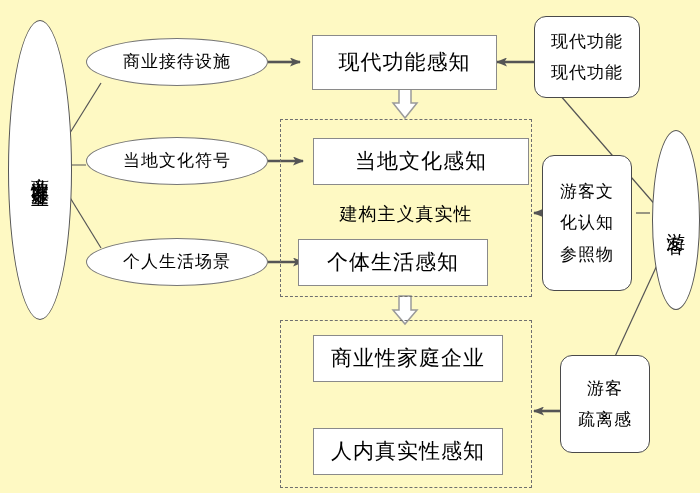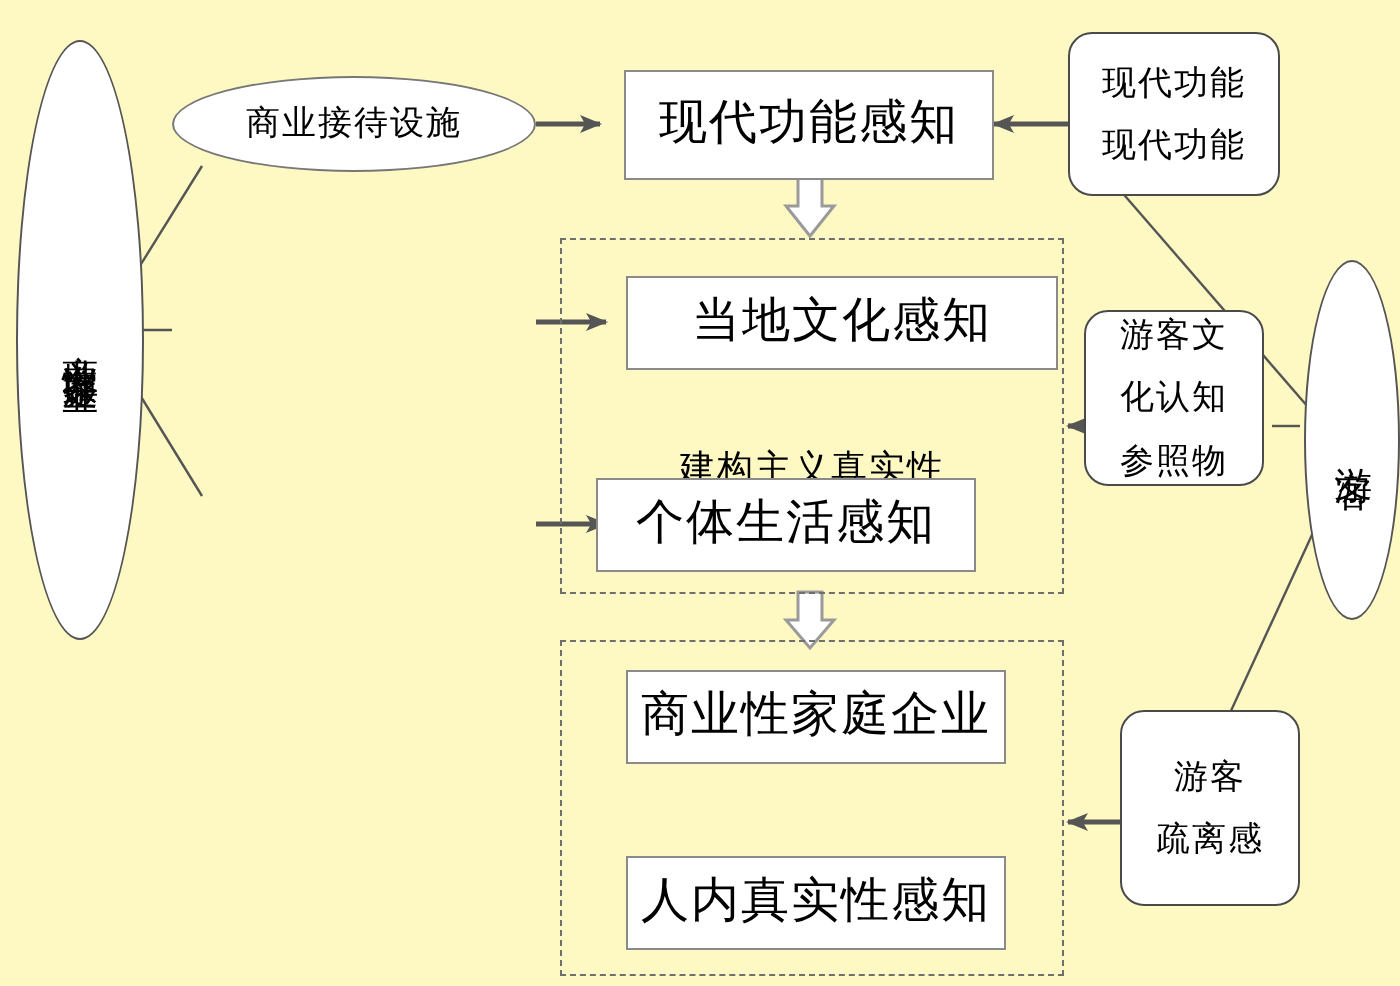--- a/index.html
+++ b/index.html
@@ -50,21 +50,21 @@
     border: 1.3px solid #777;
     border-radius: 50%;
     background: #fff;
     font-size: 17px;
     letter-spacing: 1px;
   }
   
   .rect {
     border: 1.4px solid #8a8a8a;
     background: #fff;
-    font-size: 24px;
+    font-size: 21px;
     letter-spacing: 1px;
     justify-content: center;
   }
   
   .rrect {
     border: 1.6px solid #4a4a4a;
     border-radius: 12px;
     background: #fff;
     font-size: 17px;
     letter-spacing: 1px;
@@ -79,21 +79,20 @@
     border: 1.4px dashed #6f6f6f;
     background: transparent;
   }
   
   .group-caption {
     position: absolute;
     text-align: center;
     font-size: 18px;
     letter-spacing: 1px;
     color: #000;
-    margin-top: 20px;
   }
 </style>
 </head>
 <body>
 
 <div id="canvas">
 
   <svg id="edges" viewBox="0 0 700 493" xmlns="http://www.w3.org/2000/svg">
     <defs>
       <marker id="solidArrow" markerWidth="11" markerHeight="9" refX="10" refY="4.5" orient="auto" markerUnits="userSpaceOnUse">
@@ -149,20 +148,26 @@
     <span>商业性家庭企业</span>
   </div>
 
   <div class="node v-ellipse" style="left:652px; top:130px; width:48px; height:180px; font-size:19px;">
     <span>游客</span>
   </div>
 
   <div class="node h-ellipse" style="left:86px; top:38px; width:182px; height:48px;">
     <span>商业接待设施</span>
   </div>
+  <div class="node h-ellipse" style="left:86px; top:137px; width:182px; height:48px;">
+    <span>当地文化符号</span>
+  </div>
+  <div class="node h-ellipse" style="left:86px; top:238px; width:182px; height:48px;">
+    <span>个人生活场景</span>
+  </div>
 
   <div class="node rect" style="left:312px; top:35px; width:185px; height:55px;">
     <span>现代功能感知</span>
   </div>
 
   <div class="node rect" style="left:313px; top:138px; width:216px; height:47px;">
     <span>当地文化感知</span>
   </div>
 
   <div class="group-caption" style="left:280px; top:202px; width:252px;">
@@ -180,21 +185,21 @@
 
   <div class="node rect" style="left:313px; top:428px; width:190px; height:47px;">
     <span>人内真实性感知</span>
   </div>
 
   <div class="node rrect" style="left:534px; top:16px; width:106px; height:82px;">
     <span>现代功能</span>
     <span>现代功能</span>
   </div>
 
-  <div class="node rrect" style="left:542px; top:155px; width:90px; height:88px;">
+  <div class="node rrect" style="left:542px; top:155px; width:90px; height:136px;">
     <span>游客文</span>
     <span>化认知</span>
     <span>参照物</span>
   </div>
 
   <div class="node rrect" style="left:560px; top:355px; width:90px; height:98px;">
     <span>游客</span>
     <span>疏离感</span>
   </div>
 

